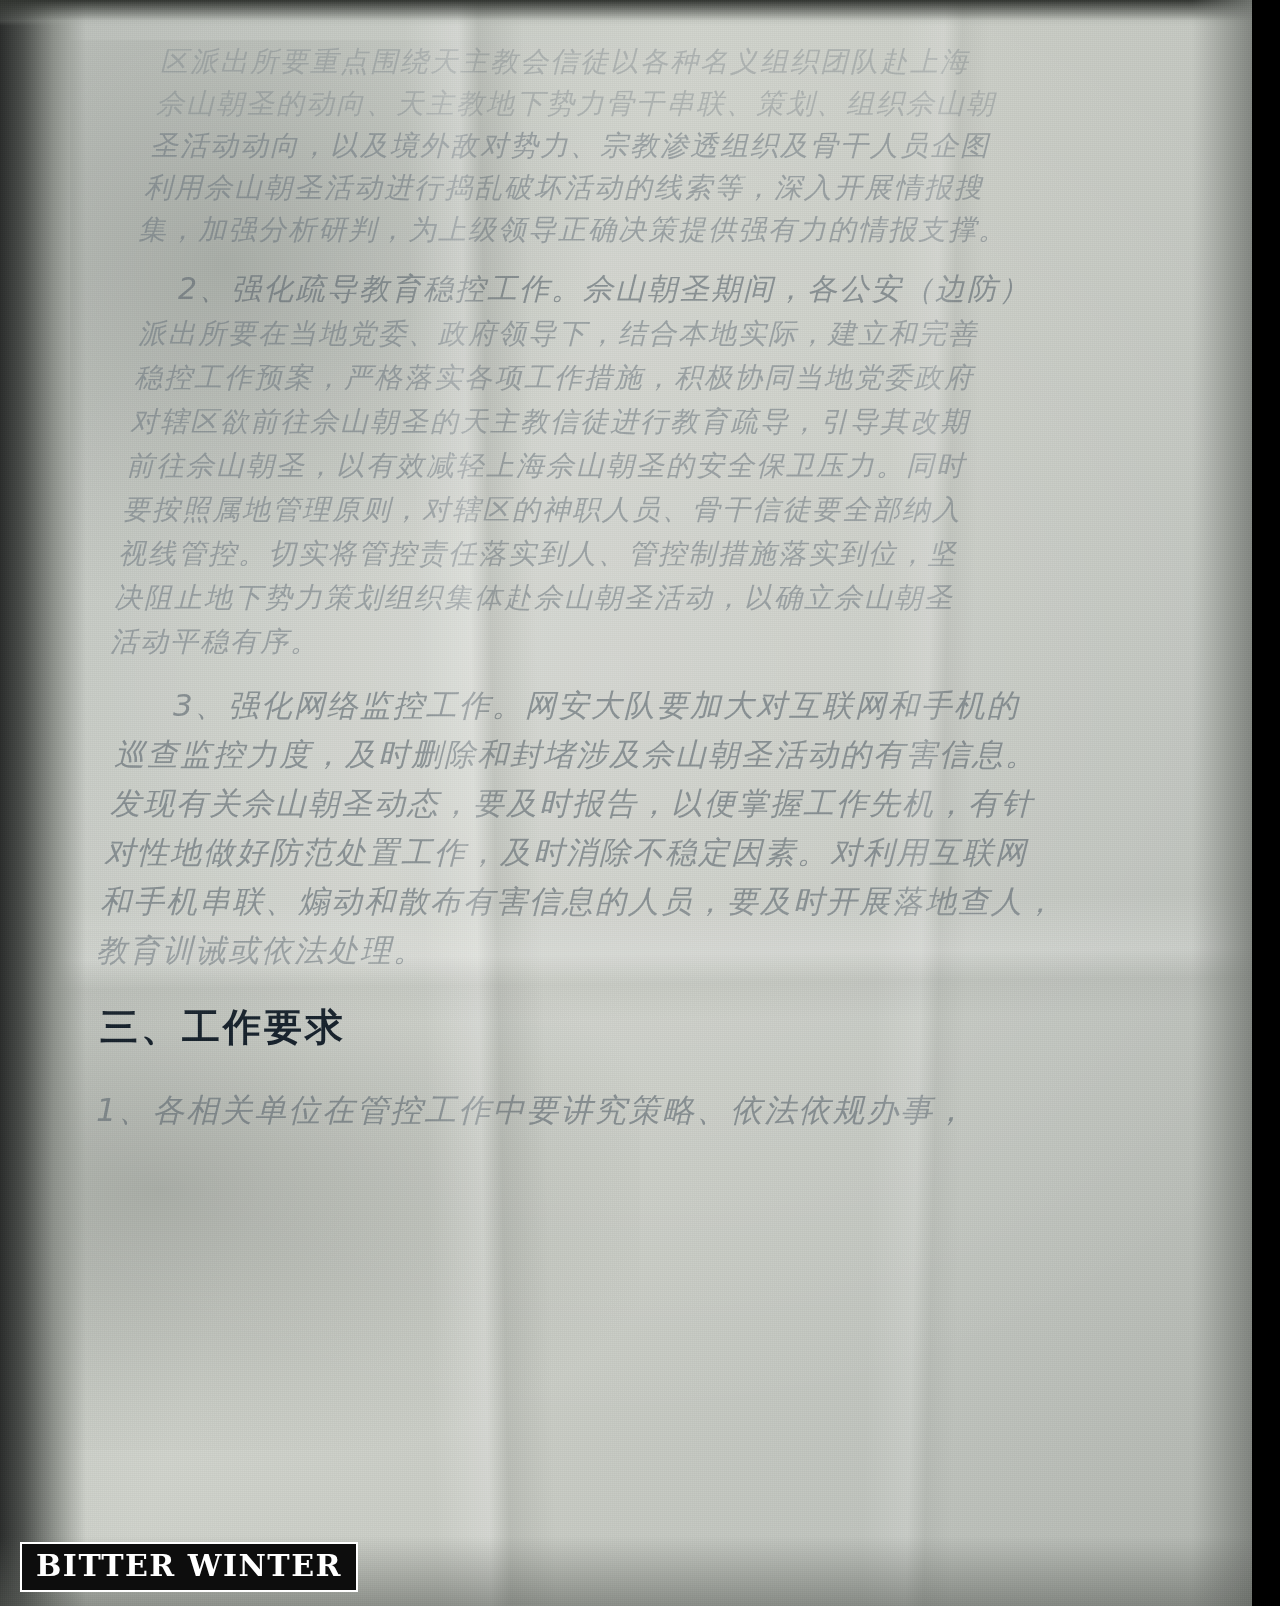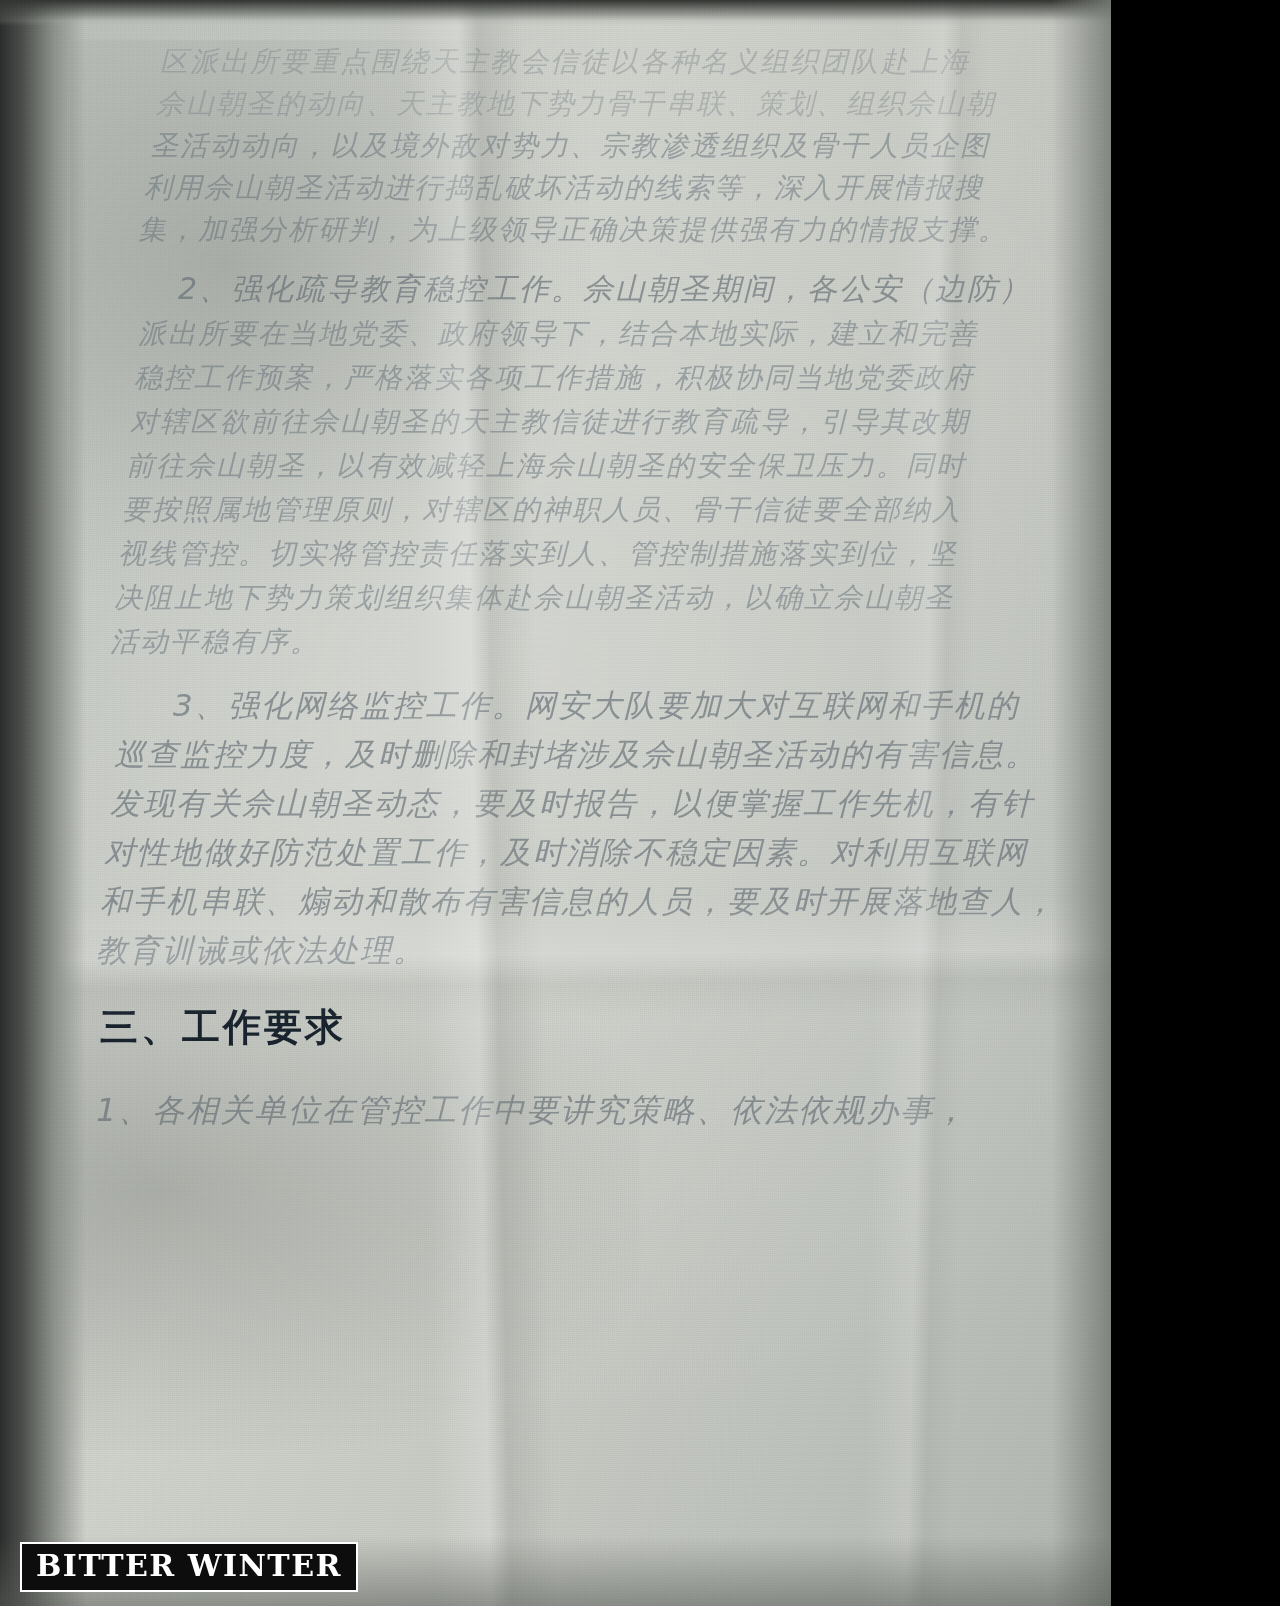--- a/index.html
+++ b/index.html
@@ -8,21 +8,21 @@
     background: #000;
   }
   body {
     width: 1280px;
     height: 1606px;
     overflow: hidden;
     font-family: "DejaVu Sans", sans-serif;
   }
   #photo {
     position: relative;
-    width: 1111px;
+    width: 1252px;
     height: 1606px;
     overflow: hidden;
     
     background:
       radial-gradient(ellipse 120% 80% at 48% 42%, rgba(255,255,255,0.16) 0%, rgba(255,255,255,0.0) 60%),
       linear-gradient(110deg, #b9bdb8 0%, #c3c7c1 18%, #cfd2cb 38%, #c8cbc4 58%, #bfc3bd 78%, #b2b6b0 100%);
   }
 
   
   .edge-left {

